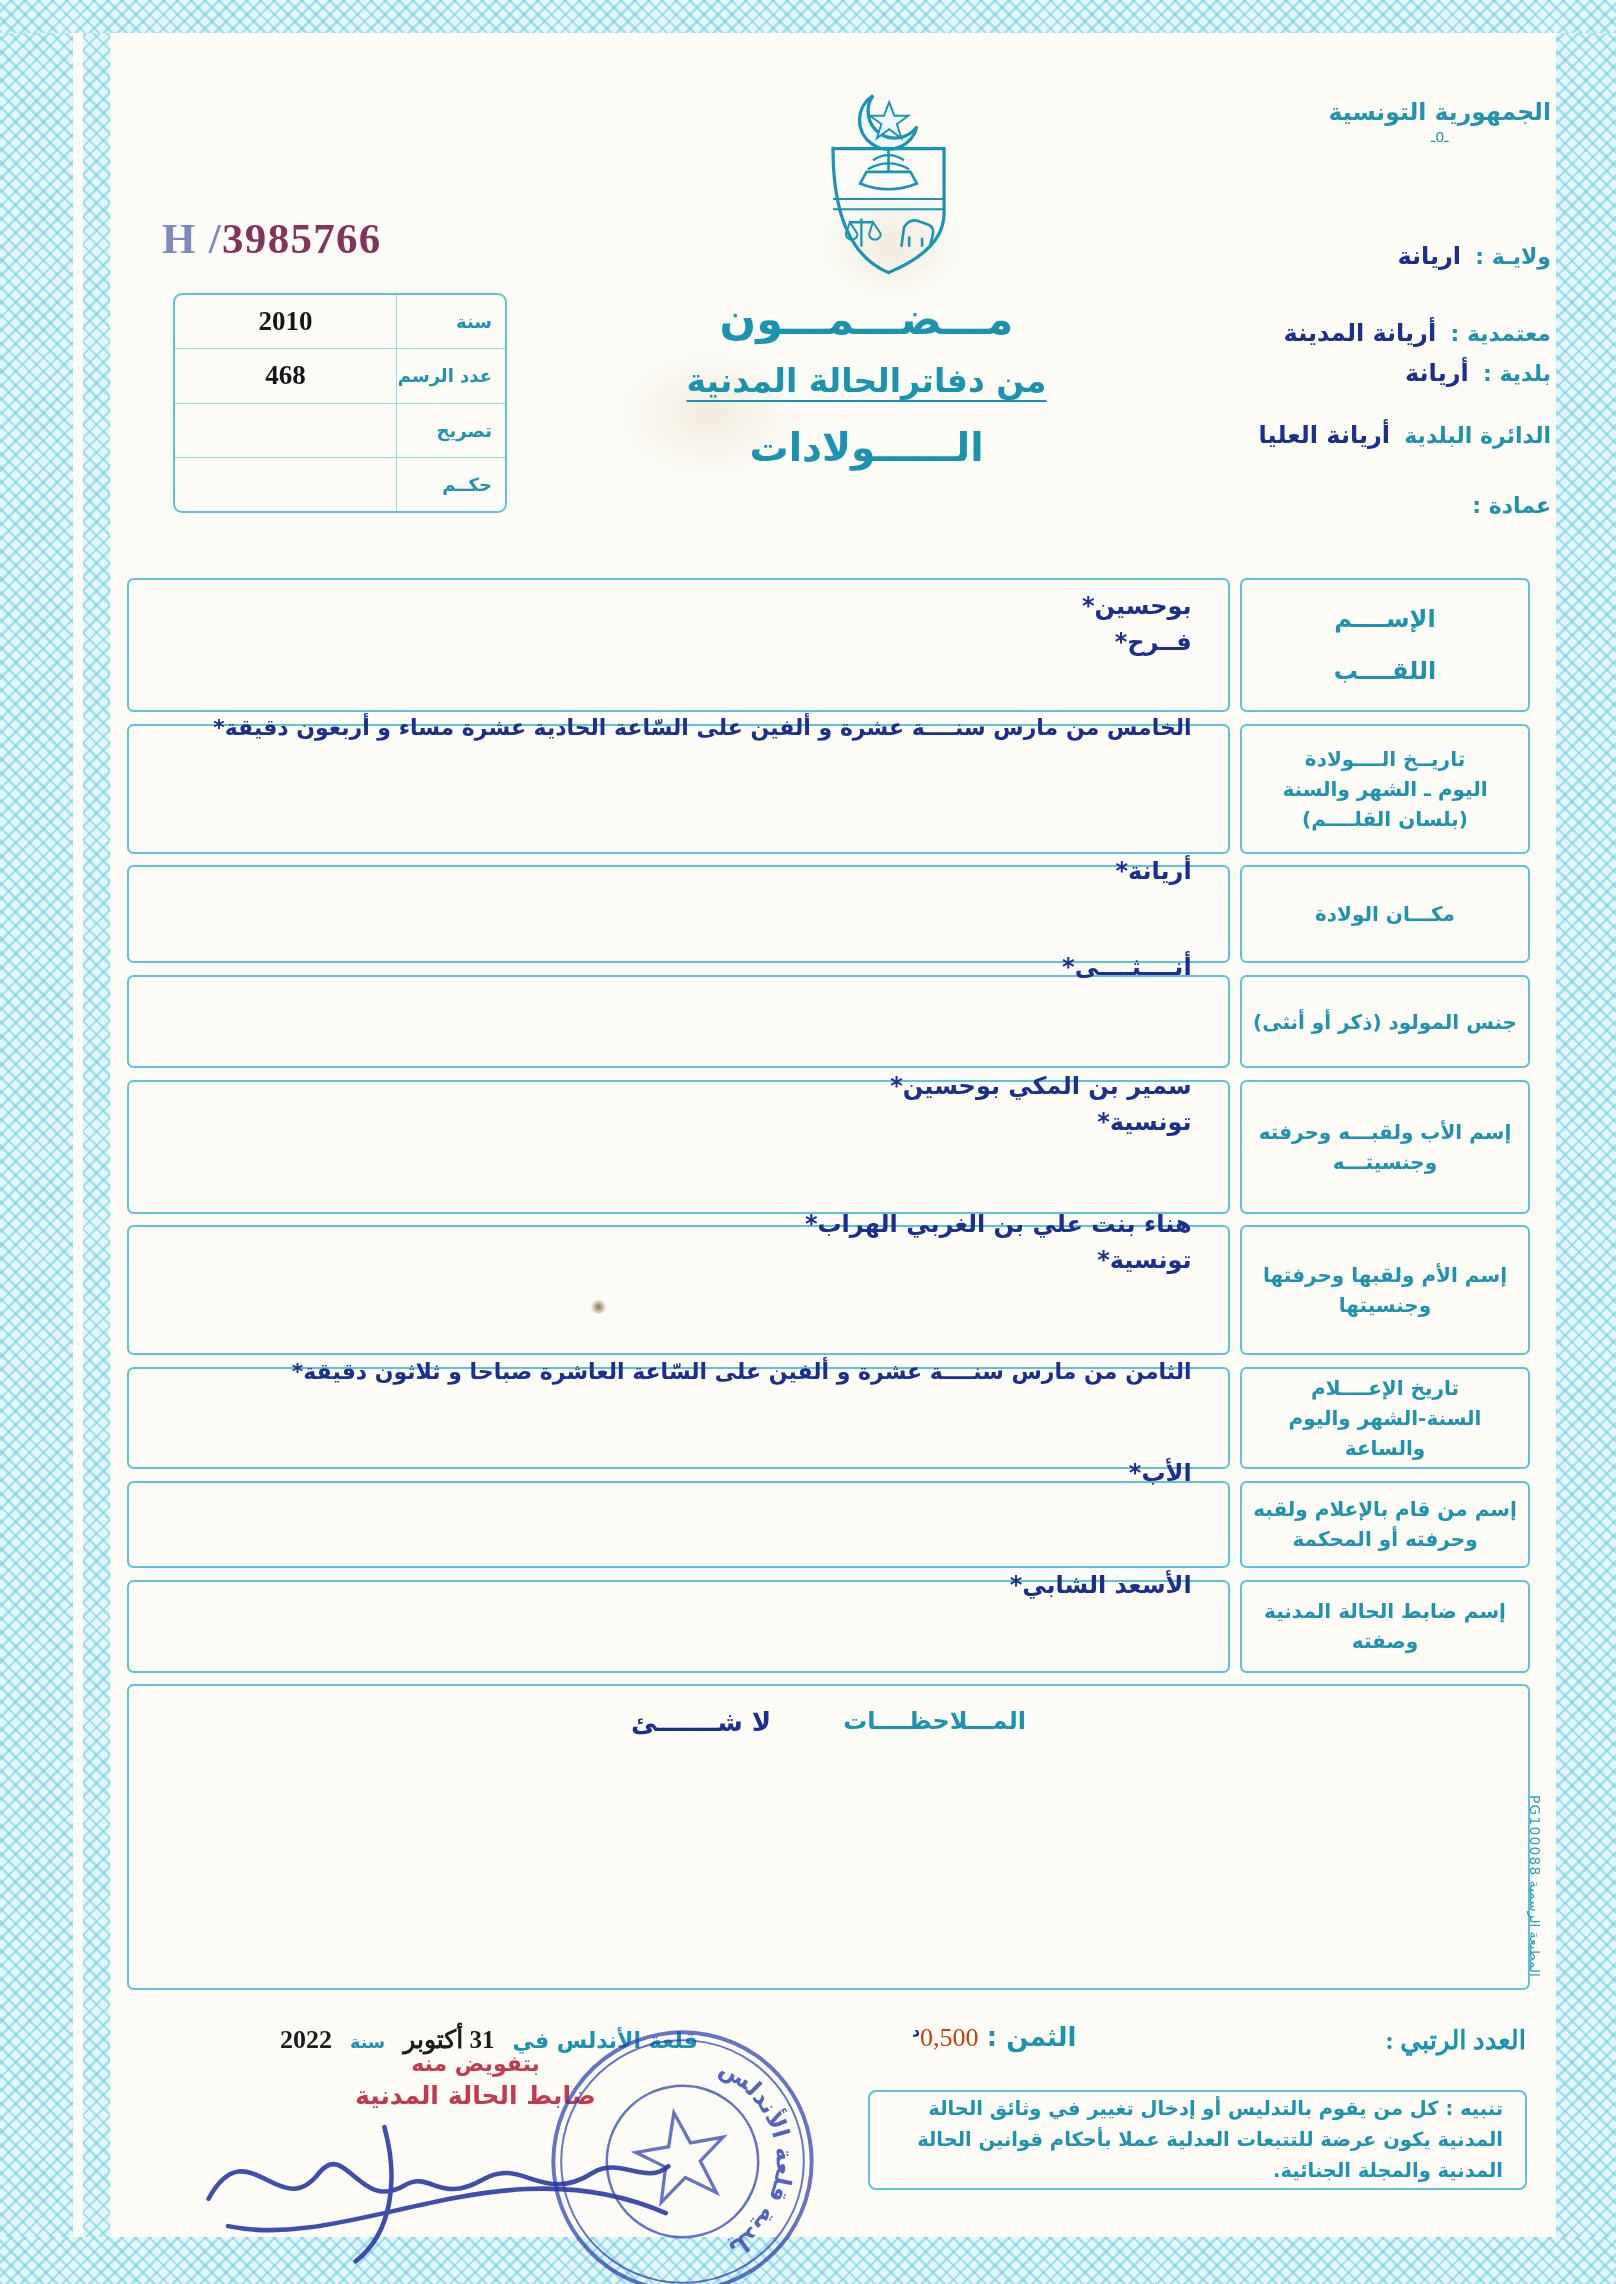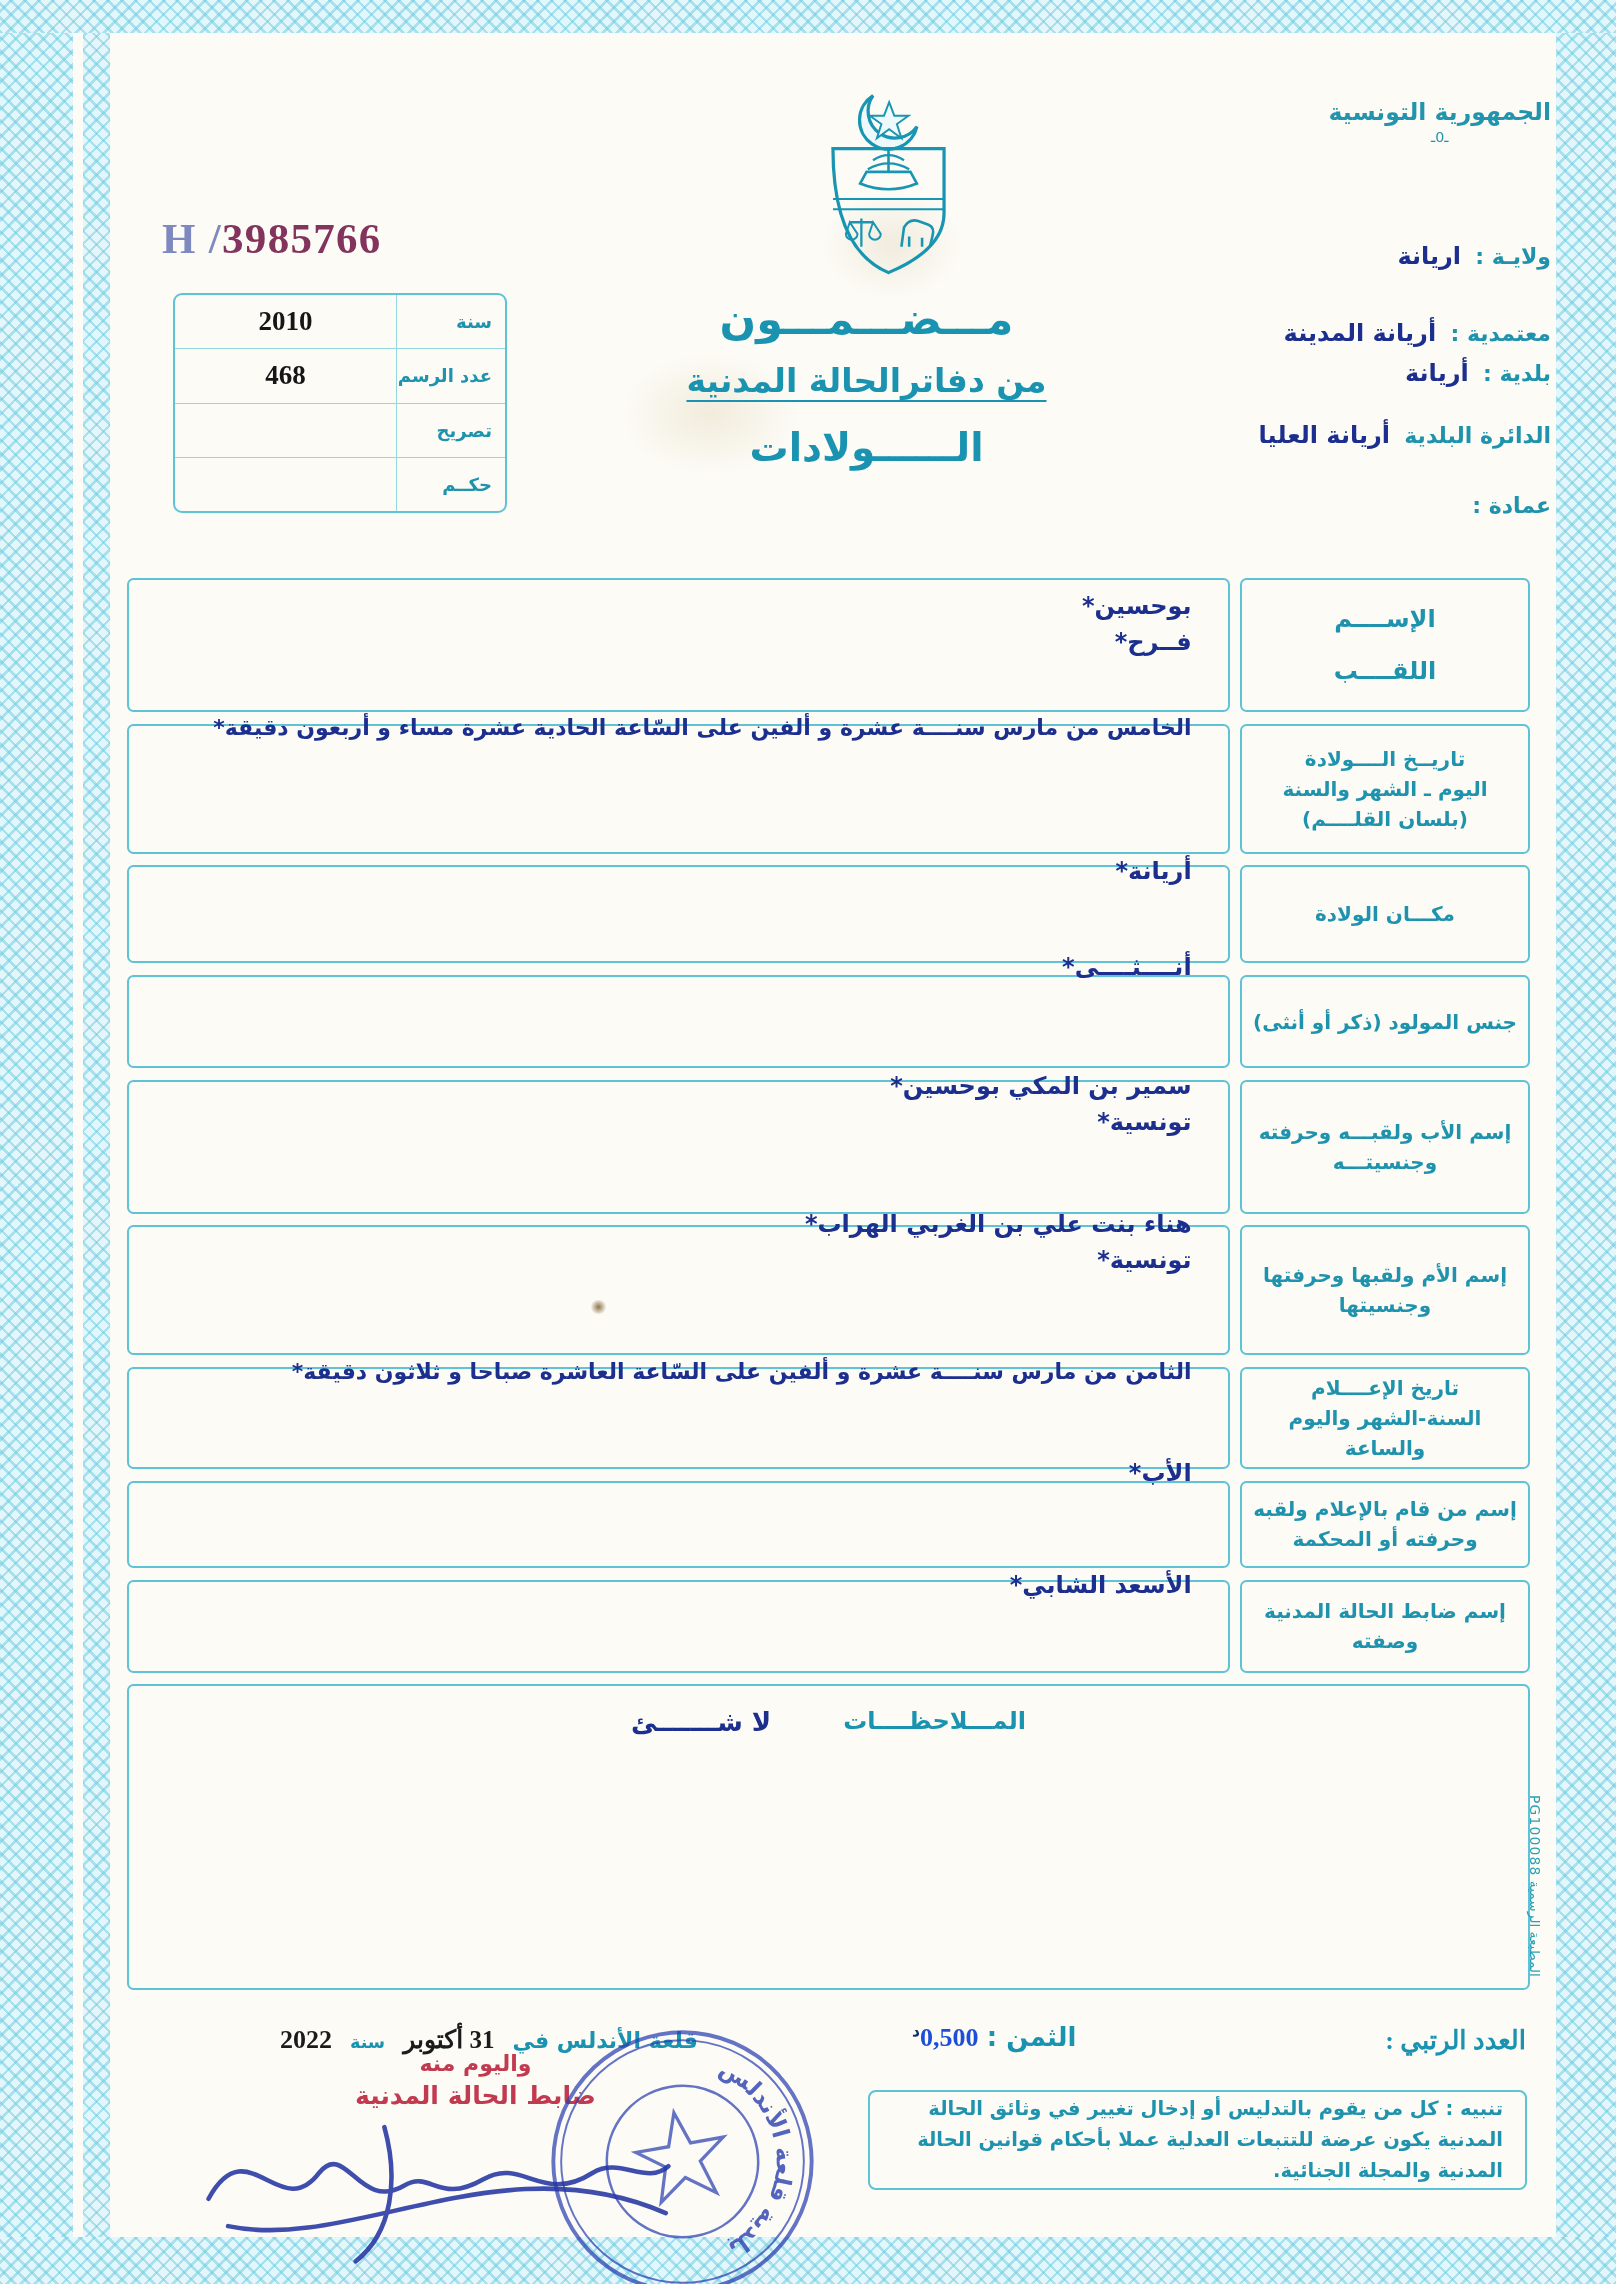--- a/index.html
+++ b/index.html
@@ -64,21 +64,21 @@
   .ov40{margin-top:-36px;}
   
   .remarks{height:306px;border:2px solid #5ec3d6;border-radius:6.5px;box-sizing:border-box;
            display:flex;justify-content:center;align-items:flex-start;padding-top:21px;direction:rtl;}
   .rem-label{color:#1a93b0;font-size:24px;font-weight:700;letter-spacing:0.7px;}
   .rem-value{color:#1d2f8e;font-size:26px;font-weight:700;margin-right:72px;}
   
   .f-ordinal{position:absolute;right:90px;top:2025px;color:#1a93b0;font-size:26px;font-weight:700;direction:rtl;font-family:Liberation Serif, serif;}
   .f-price{position:absolute;left:912px;top:2022px;direction:rtl;font-size:26px;}
   .f-price .pl{color:#1a93b0;font-weight:700;}
-  .f-price .pv{color:#1d4ed8;font-weight:700;font-family:"Liberation Serif",serif;}
+  .f-price .pv{color:#c2410c;font-weight:400;font-family:"Liberation Serif",serif;}
   .f-price sup{color:#14306e;font-size:15.6px;font-weight:700;}
   .f-date{position:absolute;left:280px;top:2025px;display:flex;direction:rtl;gap:18px;align-items:baseline;}
   .f-place{color:#1a93b0;font-size:22px;font-weight:600;}
   .f-day{color:#1b1b1b;font-size:25px;font-weight:700;font-family:"Liberation Serif",serif;}
   .f-yw{color:#1a93b0;font-size:17.6px;font-weight:600;}
   .f-year{color:#1b1b1b;font-size:26px;font-weight:700;font-family:"Liberation Serif",serif;}
   .notice{position:absolute;left:868px;top:2090px;width:659px;box-sizing:border-box;border:2px solid #5ec3d6;border-radius:7.8px;
           padding:1px 22px;color:#1f93ae;font-size:19.5px;font-weight:600;line-height:1.6;direction:rtl;text-align:right;}
   .delegation{position:absolute;left:215px;top:2051px;width:521px;direction:rtl;text-align:center;color:#c23a4f;}
   .delegation .d1{font-size:22px;font-weight:700;}
@@ -283,21 +283,21 @@
 <div class="f-date">
   <span class="f-place">قلعة الأندلس في</span>
   <span class="f-day">31 أكتوبر</span>
   <span class="f-yw">سنة</span>
   <span class="f-year">2022</span>
 </div>
 
 <div class="notice">تنبيه : كل من يقوم بالتدليس أو إدخال تغيير في وثائق الحالة المدنية يكون عرضة للتتبعات العدلية عملا بأحكام قوانين الحالة المدنية والمجلة الجنائية.</div>
 
 <div class="delegation">
-  <div class="d1">واليوم منه</div>
+  <div class="d1">بتفويض منه</div>
   <div class="d2">ضابط الحالة المدنية</div>
 </div>
 
 <svg class="stamp" viewBox="0 0 440 440">
   <g fill="none" stroke="#2b3fb0" opacity="0.72" transform="rotate(-10 220 220)">
     <circle cx="220" cy="220" r="198" stroke-width="6"></circle>
     <circle cx="220" cy="220" r="186" stroke-width="3"></circle>
     <circle cx="220" cy="220" r="116" stroke-width="4"></circle>
     <path d="M220,144 L237,194 L288,194 L247,224 L263,276 L220,245 L177,276 L193,224 L152,194 L203,194 Z" stroke-width="5"></path>
   </g>

